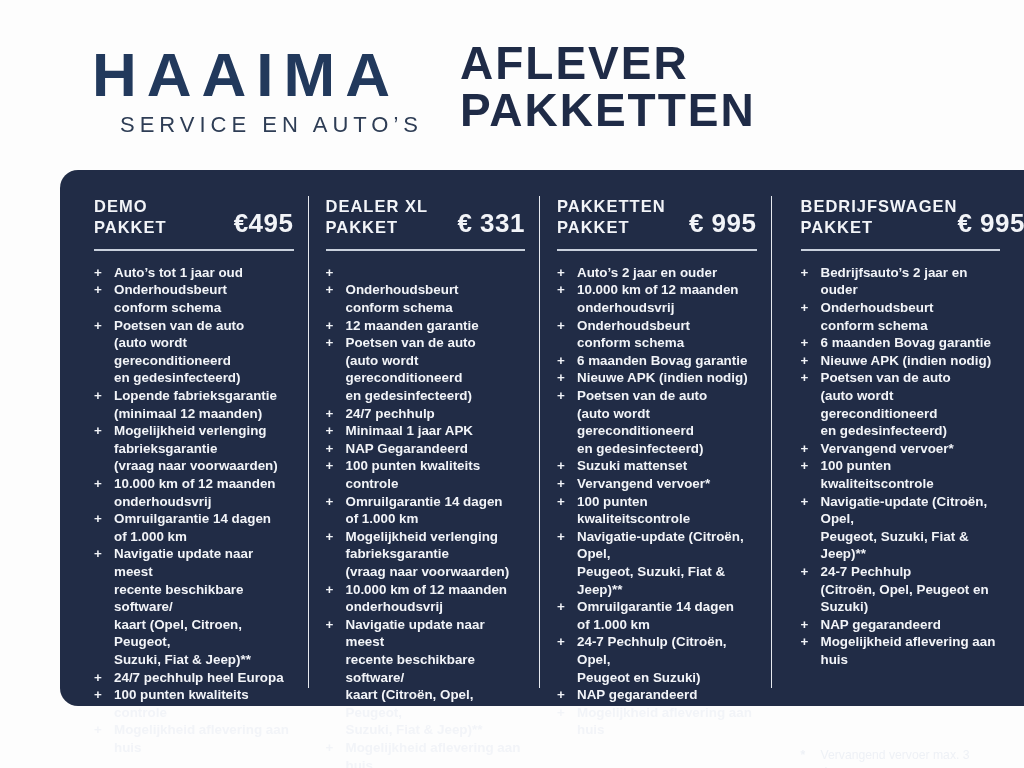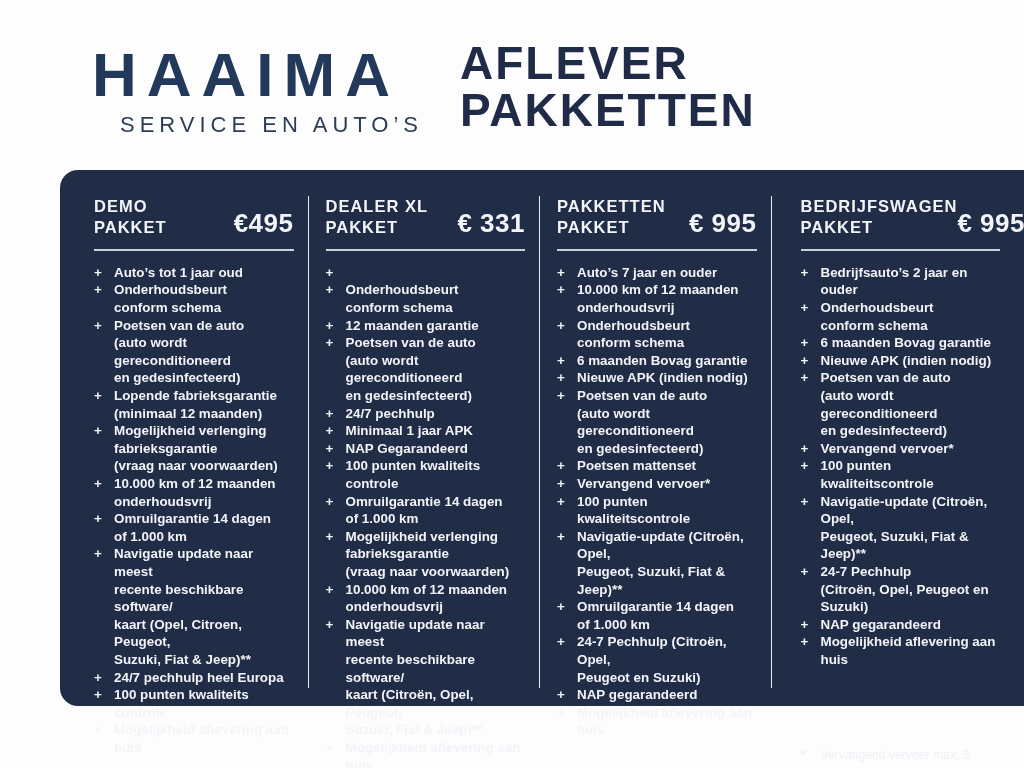--- a/index.html
+++ b/index.html
@@ -237,21 +237,21 @@
     <article class="package">
       <div class="pkg-head">
         <div class="pkg-name">PAKKETTEN
 PAKKET</div>
         <div class="pkg-price">€ 995</div>
       </div>
       <div class="rule"></div>
       <ul class="pkg-items">
           <li>
             <span class="plus">+</span>
-            <span class="txt">Auto’s 7 jaar en ouder</span>
+            <span class="txt">Auto’s 2 jaar en ouder</span>
           </li>
           <li>
             <span class="plus">+</span>
             <span class="txt">10.000 km of 12 maanden
 onderhoudsvrij</span>
           </li>
           <li>
             <span class="plus">+</span>
             <span class="txt">Onderhoudsbeurt
 conform schema</span>
@@ -265,21 +265,21 @@
             <span class="txt">Nieuwe APK (indien nodig)</span>
           </li>
           <li>
             <span class="plus">+</span>
             <span class="txt">Poetsen van de auto
 (auto wordt gereconditioneerd
 en gedesinfecteerd)</span>
           </li>
           <li>
             <span class="plus">+</span>
-            <span class="txt">Poetsen mattenset</span>
+            <span class="txt">Suzuki mattenset</span>
           </li>
           <li>
             <span class="plus">+</span>
             <span class="txt">Vervangend vervoer*</span>
           </li>
           <li>
             <span class="plus">+</span>
             <span class="txt">100 punten kwaliteitscontrole</span>
           </li>
           <li>

